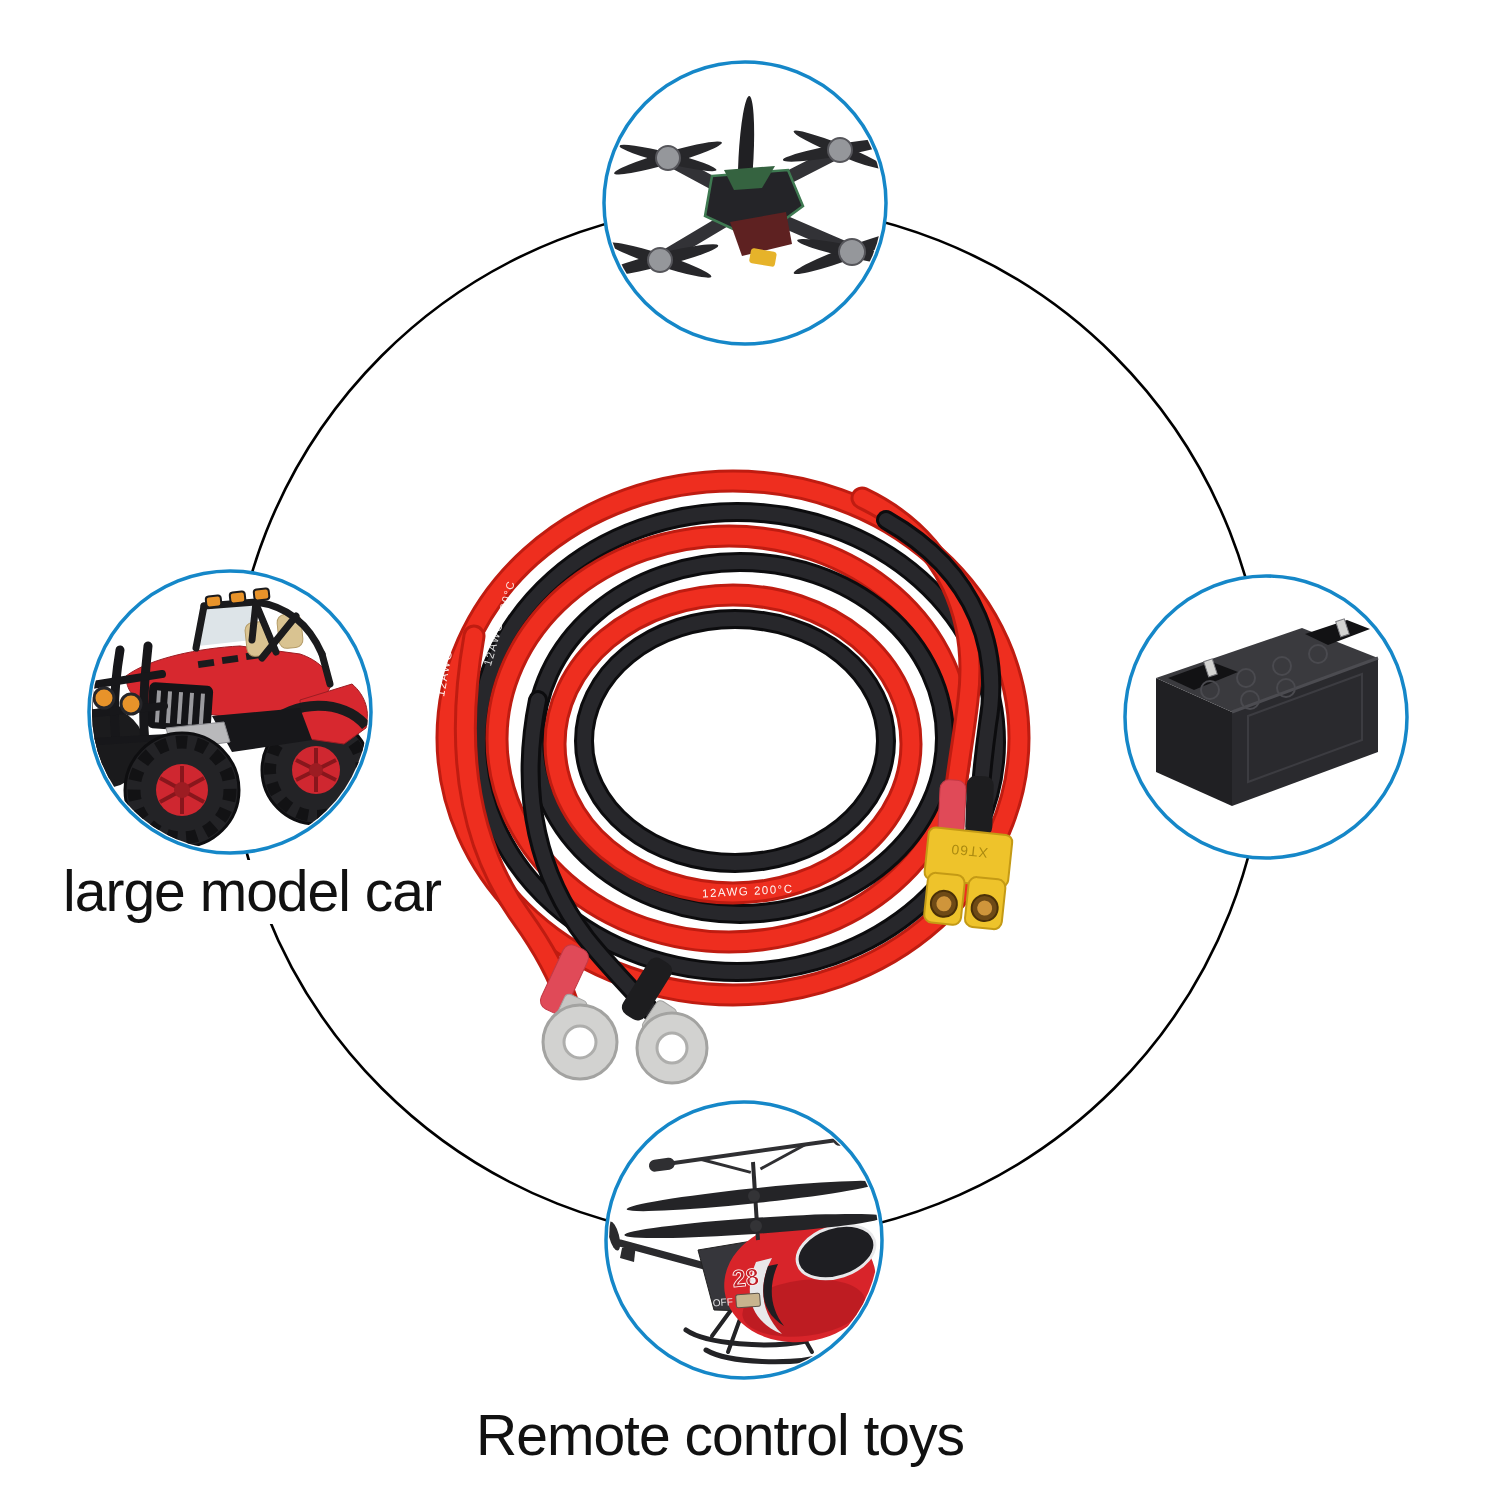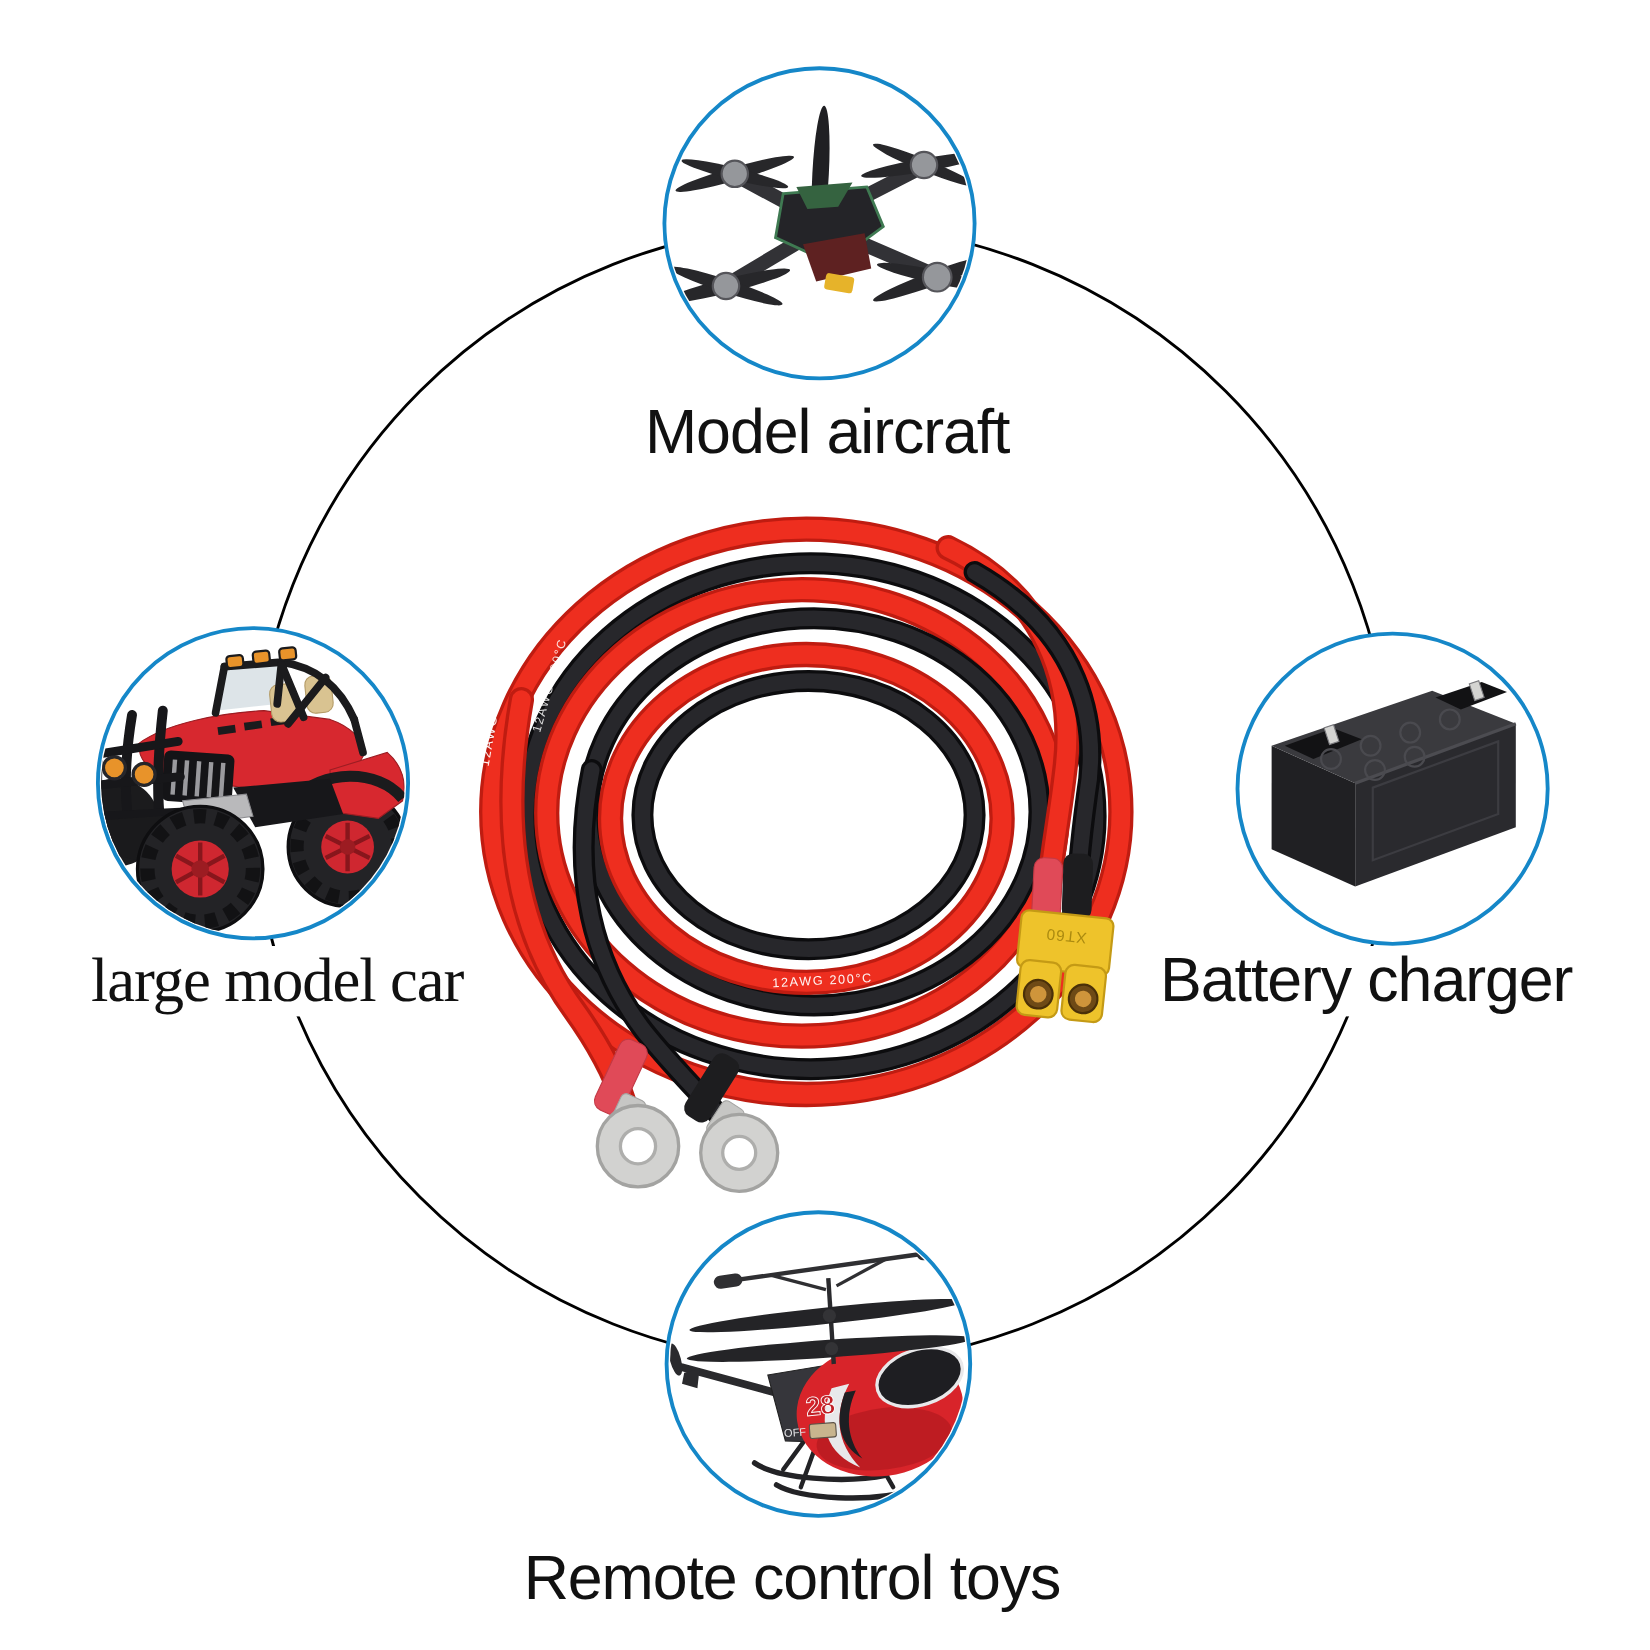--- a/index.html
+++ b/index.html
@@ -267,18 +267,16 @@
     <g transform="rotate(-8 752 1152)">
       <line x1="664" y1="1152" x2="840" y2="1152" stroke="#2f2f32" stroke-width="4"></line>
       <rect x="648" y="1146" width="26" height="12" rx="6" fill="#2f2f32"></rect>
       <rect x="834" y="1146" width="26" height="12" rx="6" fill="#2f2f32"></rect>
       <line x1="700" y1="1152" x2="748" y2="1172" stroke="#2f2f32" stroke-width="3"></line>
       <line x1="806" y1="1152" x2="758" y2="1170" stroke="#2f2f32" stroke-width="3"></line>
     </g>
   </g>
 </svg>
 
-<div class="label" style="left:752px;top:362px;">Model aircraft</div>
-<div class="label" style="left:252px;top:860px;font-family:Liberation Serif, serif;">large model car</div>
-<div class="label" style="left:1242px;top:860px;">Battery charger</div>
+<div class="label" style="left:252px;top:860px;">large model car</div>
 <div class="label" style="left:720px;top:1404px;">Remote control toys</div>
 
 </div>
 
 </body></html>

